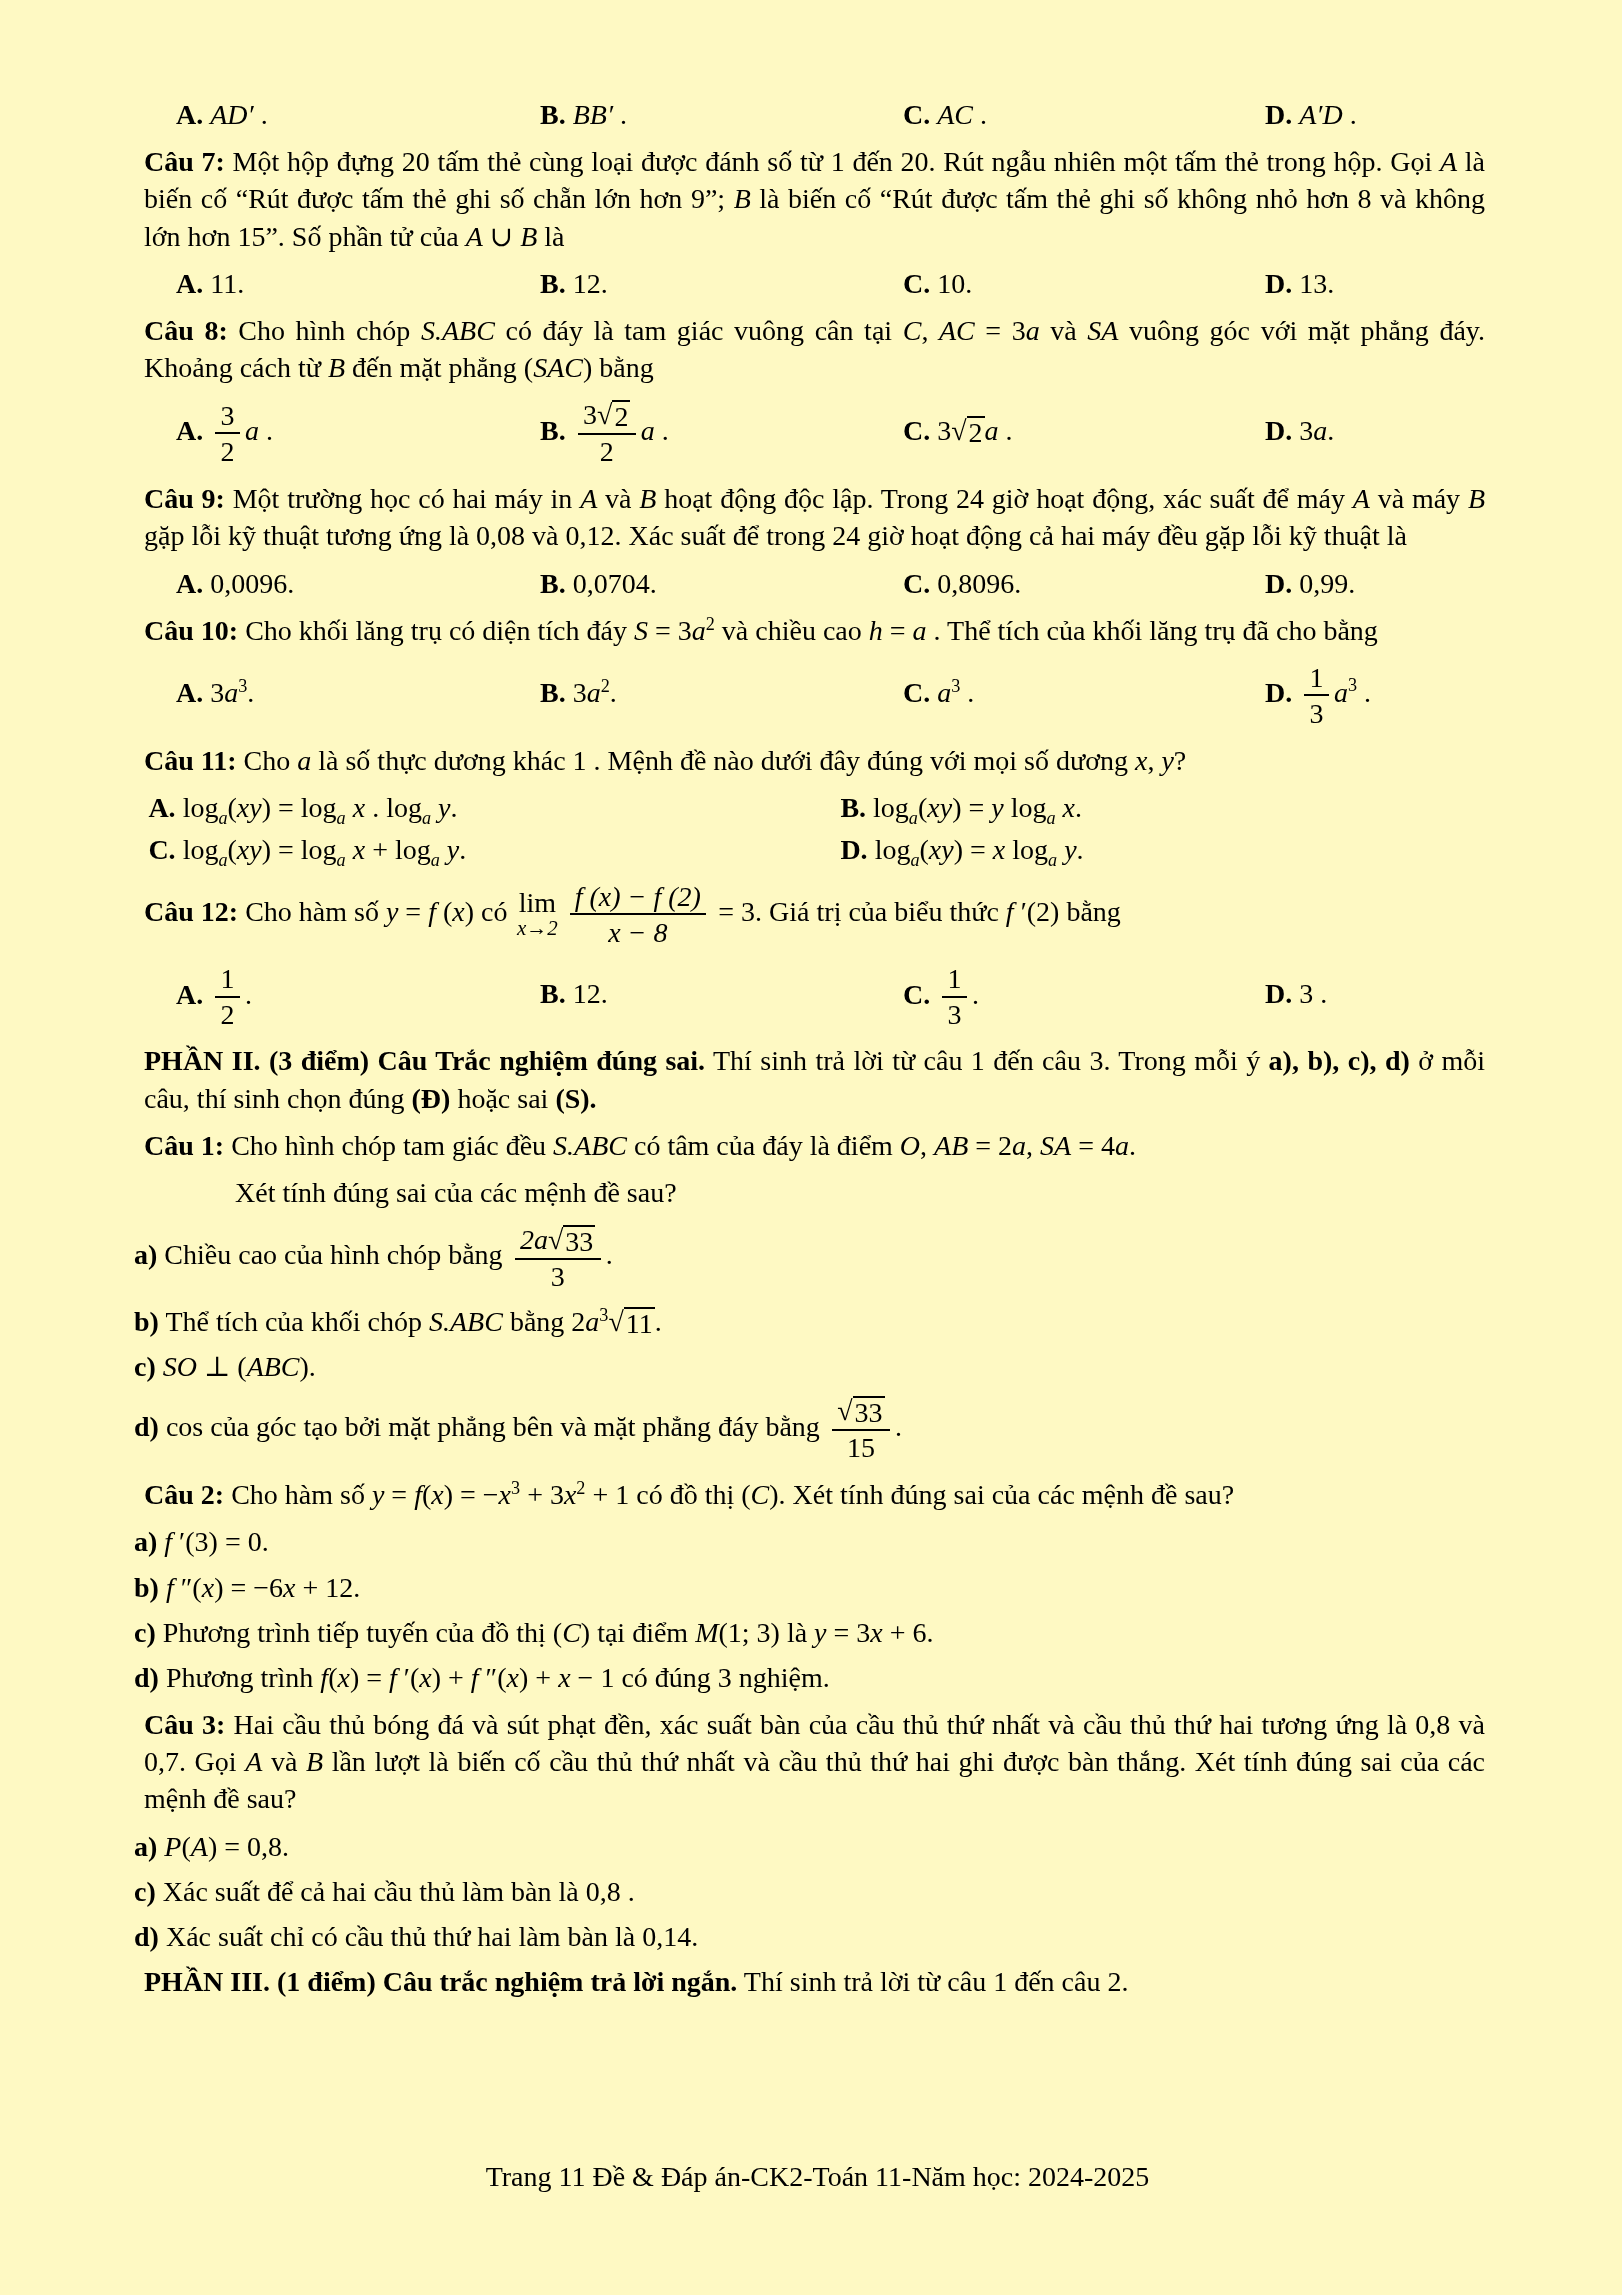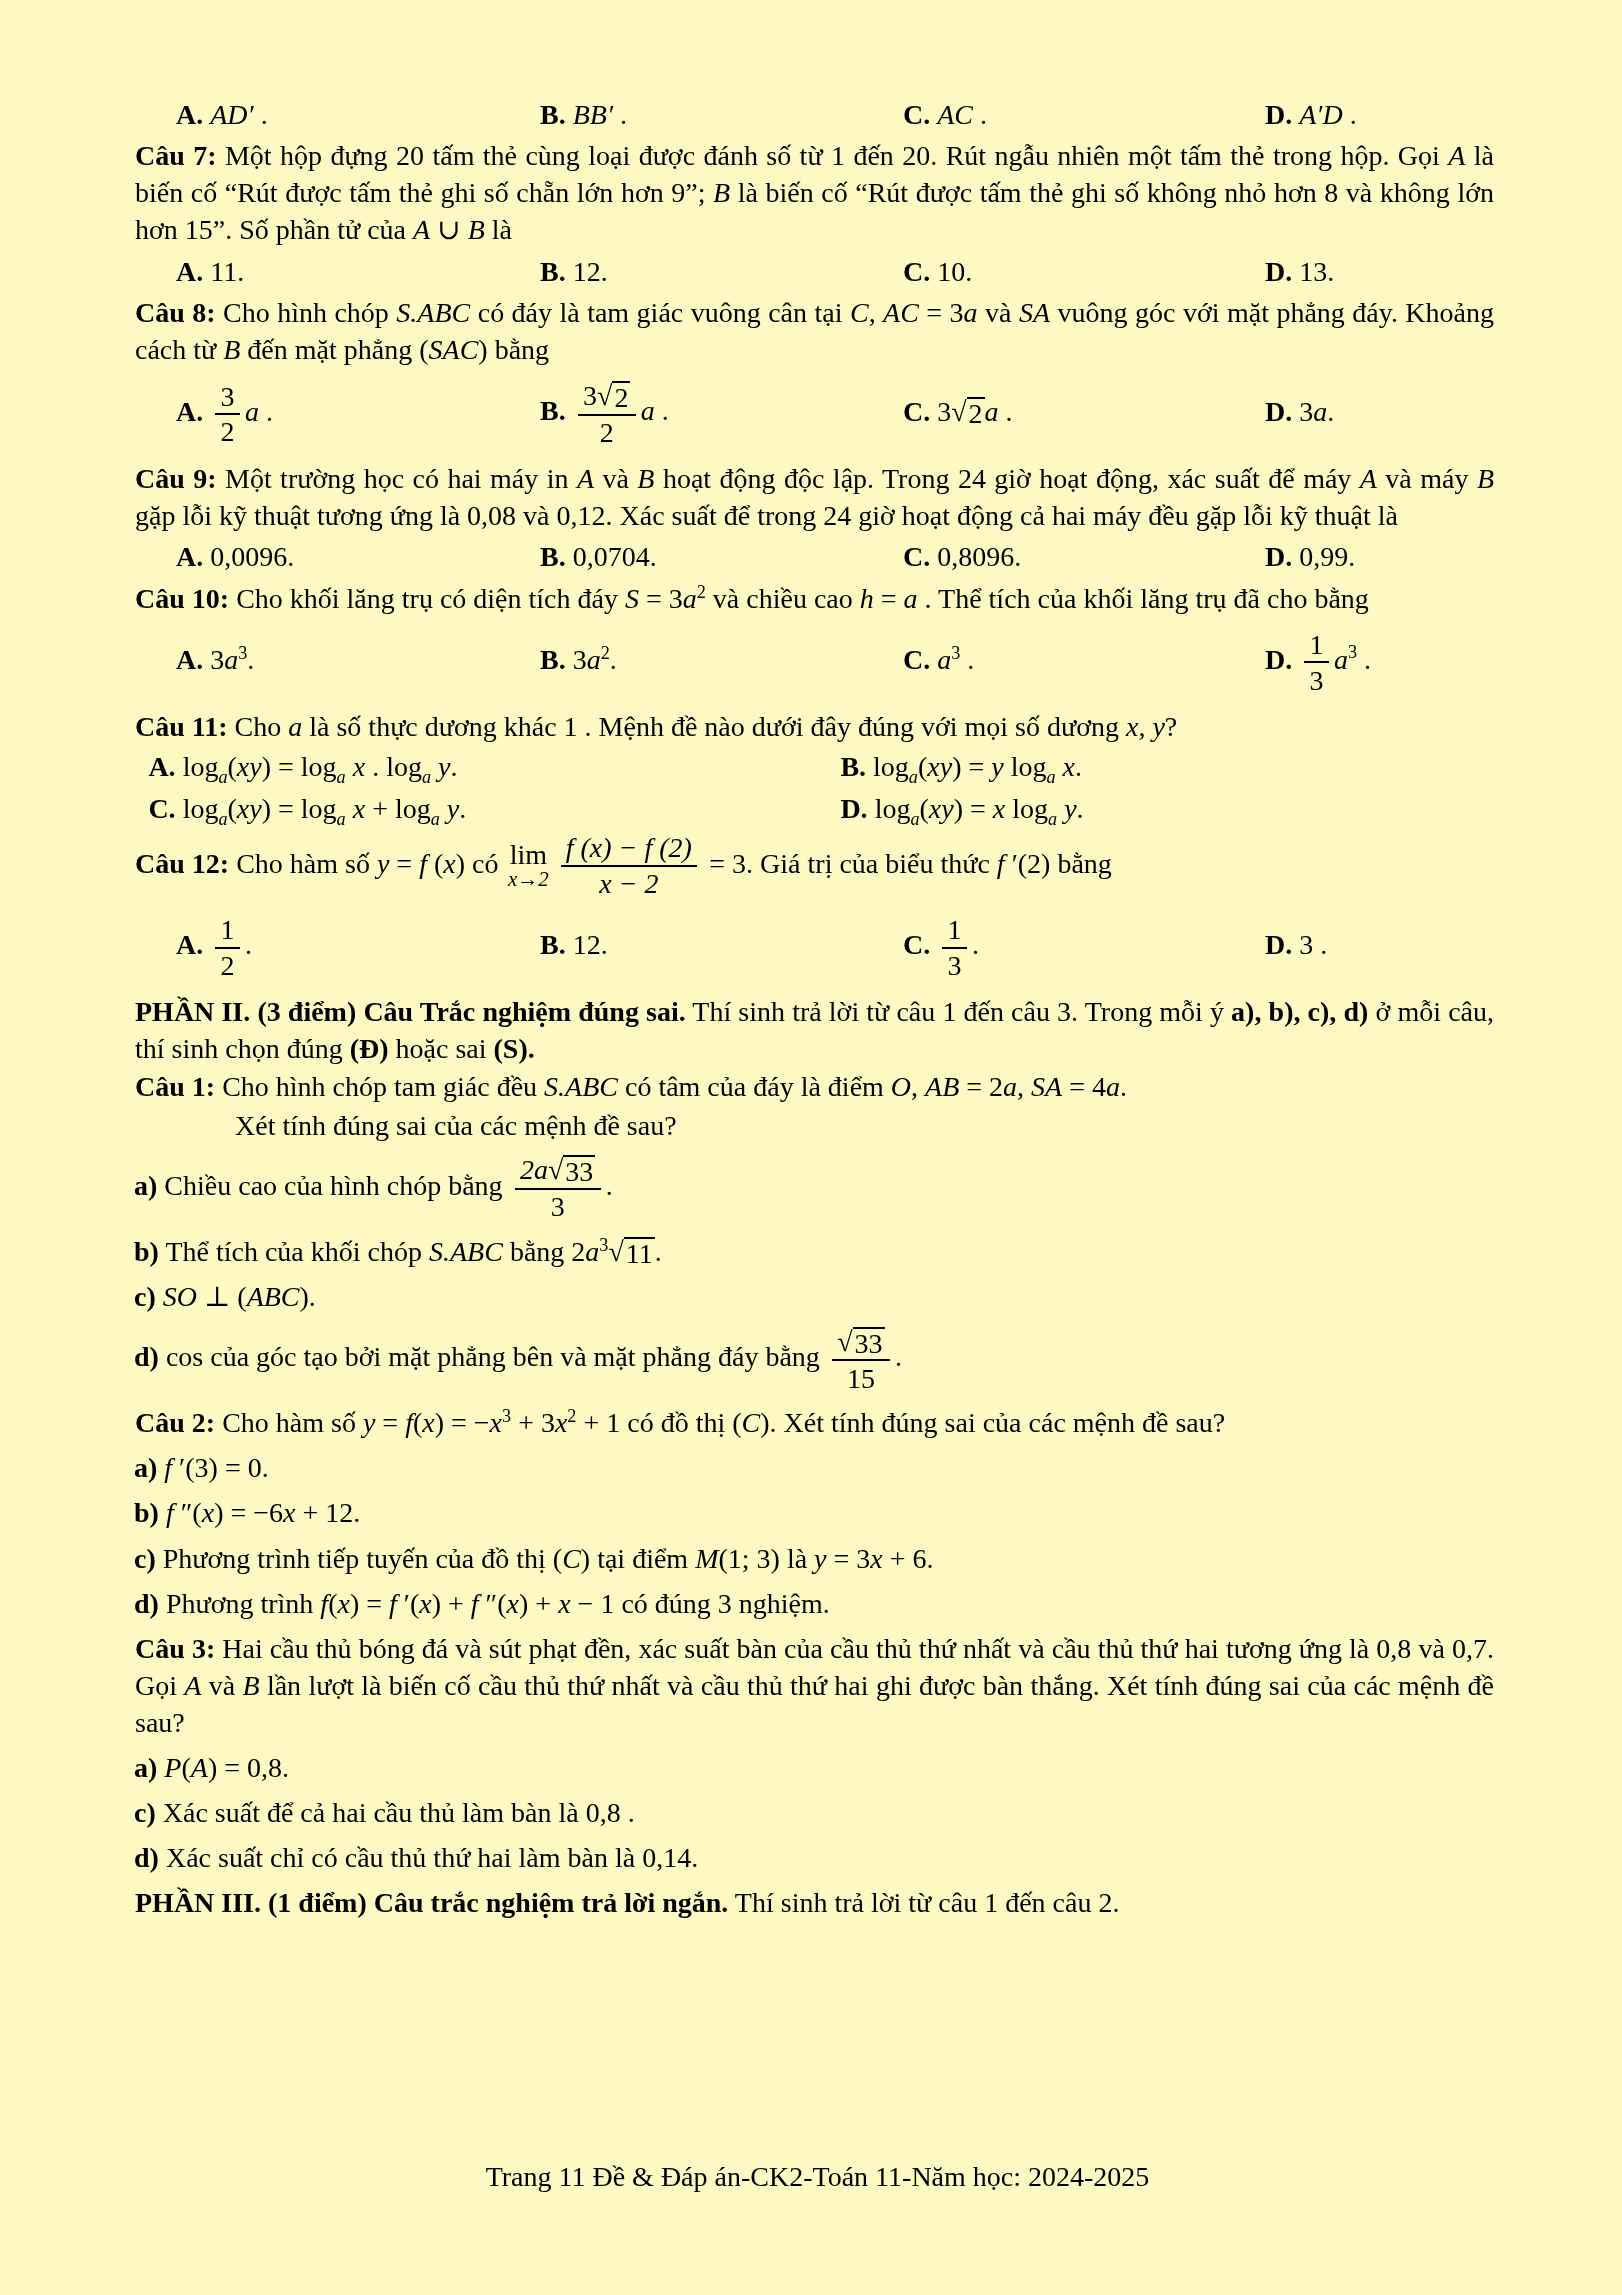--- a/index.html
+++ b/index.html
@@ -9,21 +9,21 @@
     height:2295px;
     background:#fef9c3;
     box-sizing:border-box;
     padding:92px 128px 0 134px;
     font-family:"Liberation Serif","DejaVu Serif",serif;
     font-size:28px;
     line-height:1.33;
     color:#000;
     overflow:hidden;
   }
-  .para{margin:1px;text-align:justify;}
+  .para{margin:10px;text-align:justify;}
   .s-b{font-weight:700;}
   .s-i{font-style:italic;}
   .s-sup{font-size:65%;vertical-align:super;line-height:0;}
   .s-sub{font-size:65%;vertical-align:sub;font-style:italic;line-height:0;}
   .s-ol{font-style:italic;text-decoration:overline;}
   
   .frac{
     display:inline-flex;flex-direction:column;align-items:center;
     vertical-align:middle;margin:2.6px 5.2px;text-align:center;line-height:1.12;
   }
@@ -123,21 +123,21 @@
     <div class="cell"><span class="s-b">B.</span><span> log</span><span class="s-sub">a</span><span>(</span><span class="s-i">xy</span><span>) = </span><span class="s-i">y</span><span> log</span><span class="s-sub">a</span><span> </span><span class="s-i">x</span><span>.</span></div>
     <div class="cell"><span class="s-b">C.</span><span> log</span><span class="s-sub">a</span><span>(</span><span class="s-i">xy</span><span>) = log</span><span class="s-sub">a</span><span> </span><span class="s-i">x</span><span> + log</span><span class="s-sub">a</span><span> </span><span class="s-i">y</span><span>.</span></div>
     <div class="cell"><span class="s-b">D.</span><span> log</span><span class="s-sub">a</span><span>(</span><span class="s-i">xy</span><span>) = </span><span class="s-i">x</span><span> log</span><span class="s-sub">a</span><span> </span><span class="s-i">y</span><span>.</span></div>
   </div>
 
   <p class="para"><span class="s-b">Câu 12:</span><span> Cho hàm số </span><span class="s-i">y</span><span> = </span><span class="s-i">f</span><span> (</span><span class="s-i">x</span><span>) có </span><span class="lim">
         <span class="limtop">lim</span>
         <span class="limbot">x→2</span>
       </span><span class="frac">
         <span class="num"><span class="s-i">f (x) − f (2)</span></span>
-        <span class="den"><span class="s-i">x − 2</span></span>
+        <span class="den"><span class="s-i">x − 8</span></span>
       </span><span> = 3.  Giá trị của biểu thức </span><span class="s-i">f</span><span> ′(2) bằng</span></p>
   <div class="opts4 gap">
     <div class="cell"><span class="s-b">A. </span><span class="frac">
           <span class="num"><span>1</span></span>
           <span class="den"><span>2</span></span>
         </span><span>.</span></div>
     <div class="cell"><span class="s-b">B. </span><span>12.</span></div>
     <div class="cell"><span class="s-b">C. </span><span class="frac">
           <span class="num"><span>1</span></span>
           <span class="den"><span>3</span></span>

